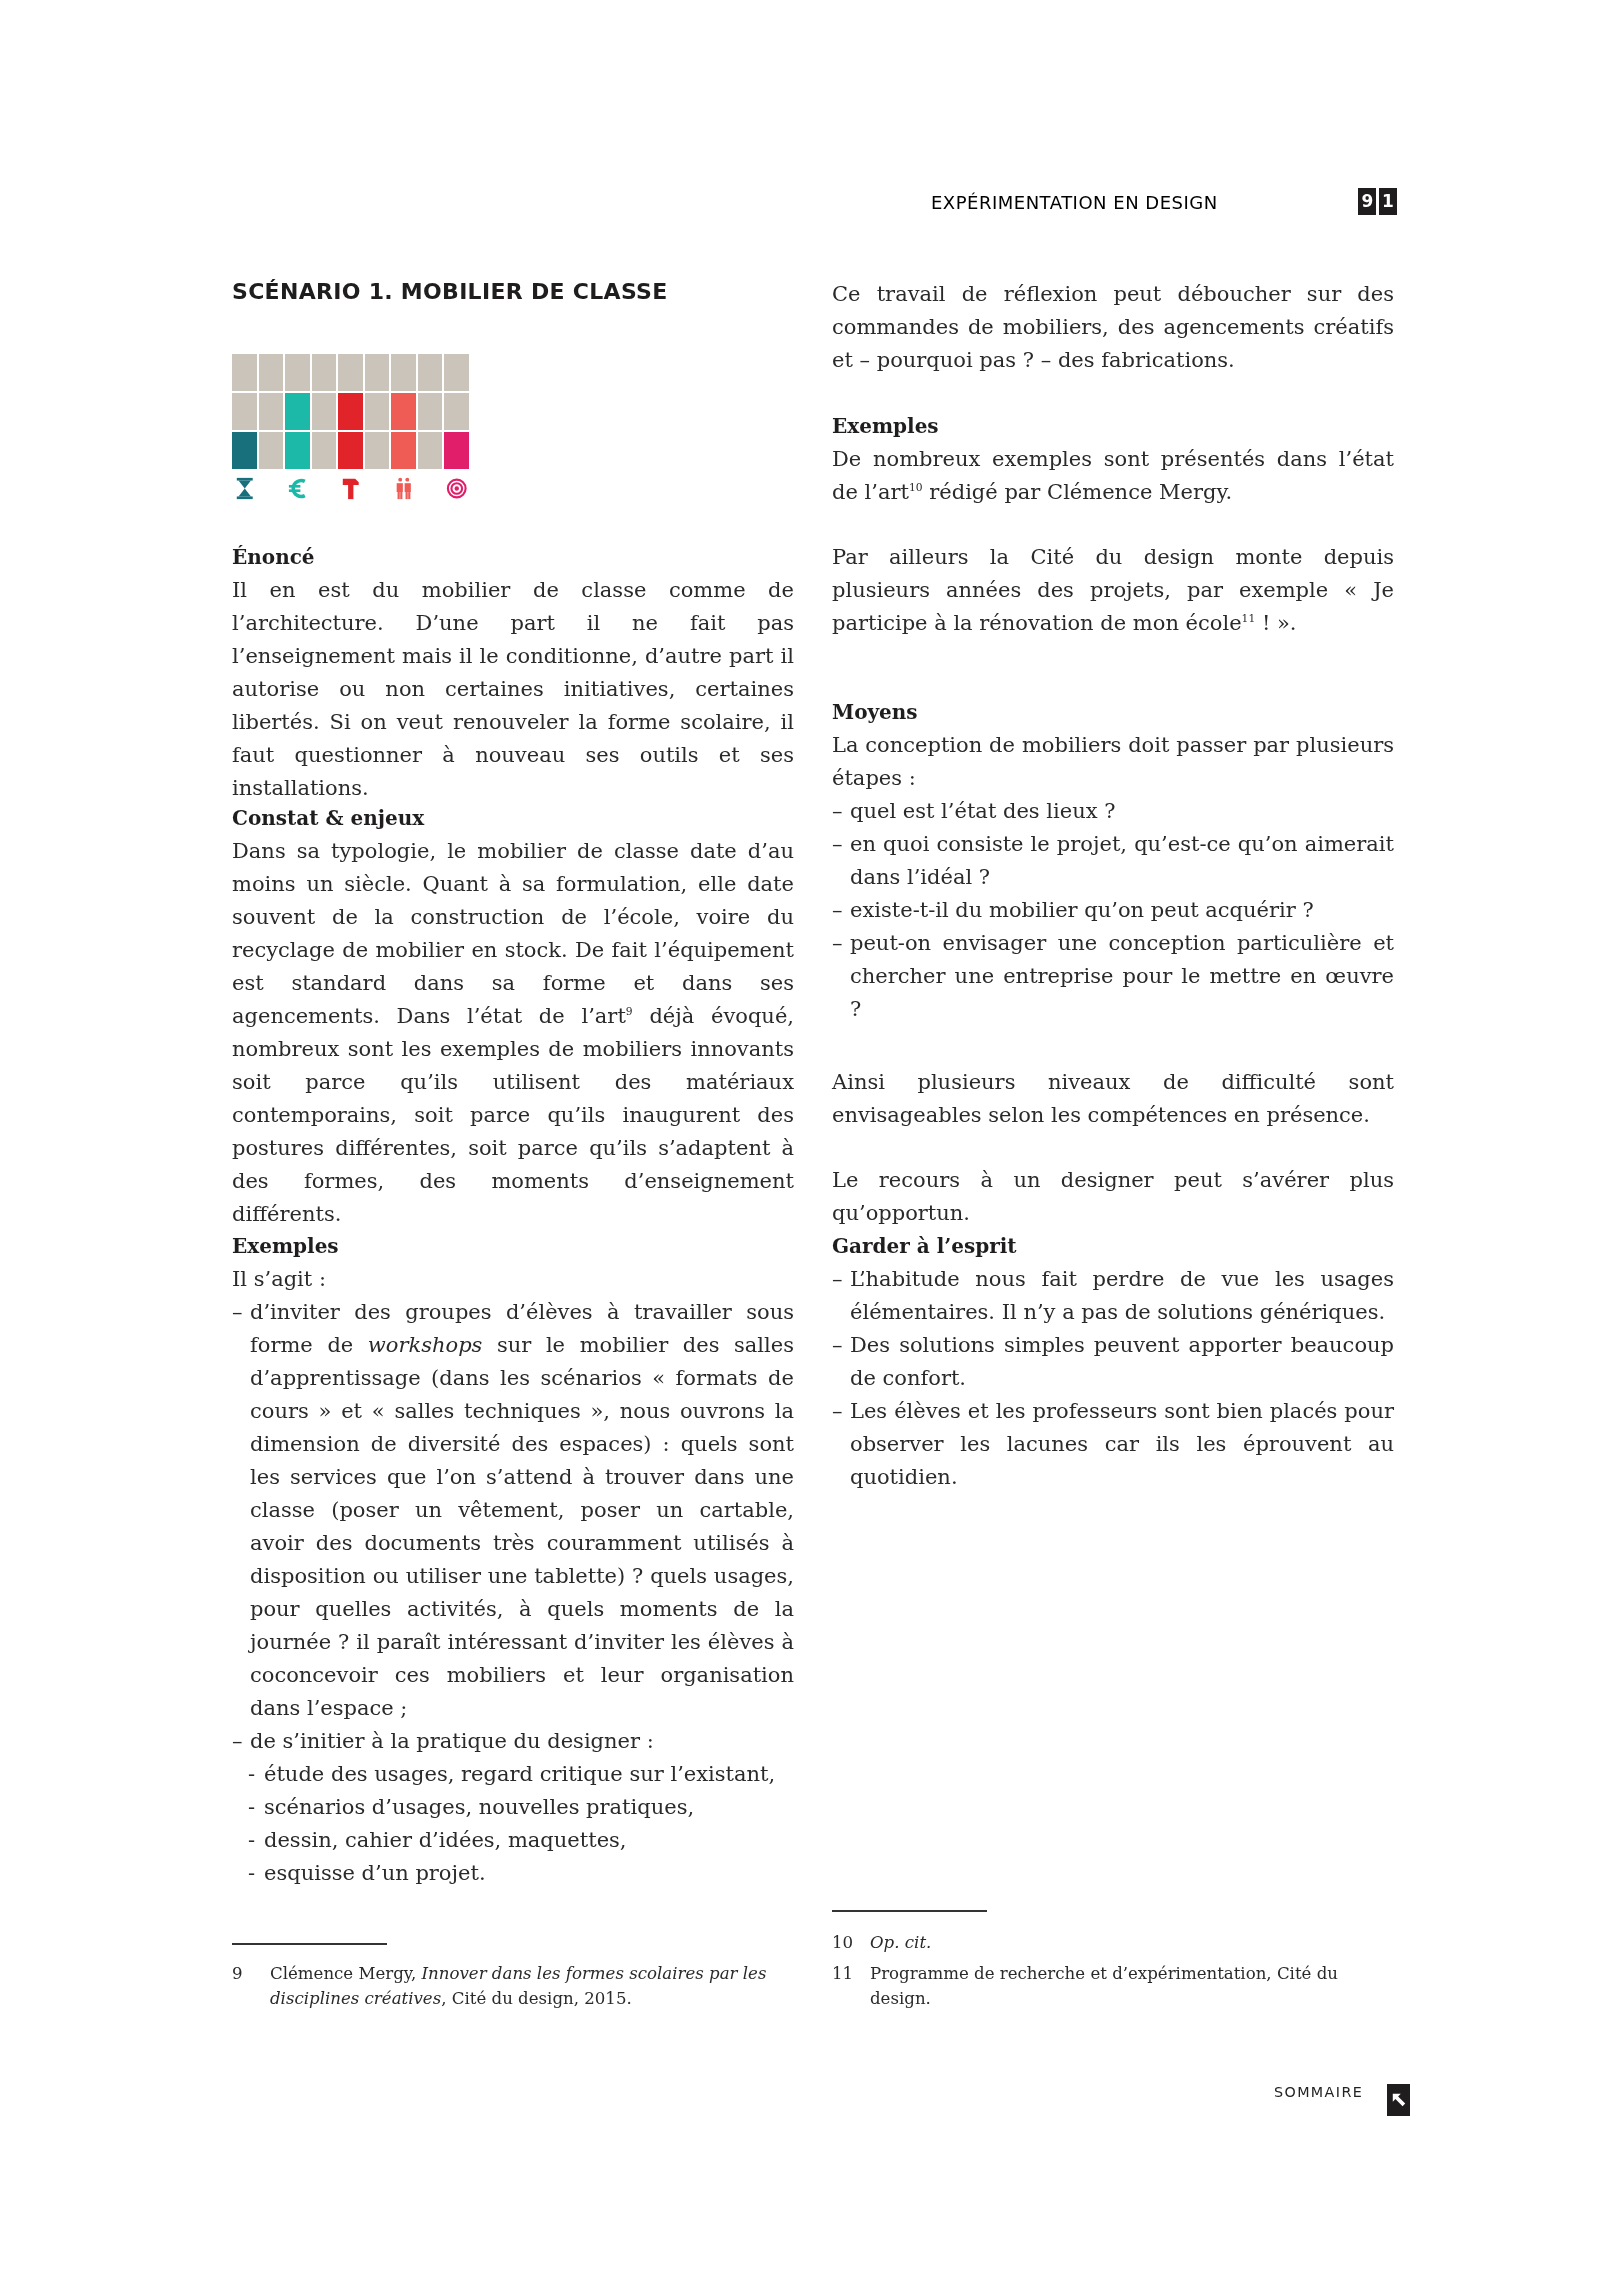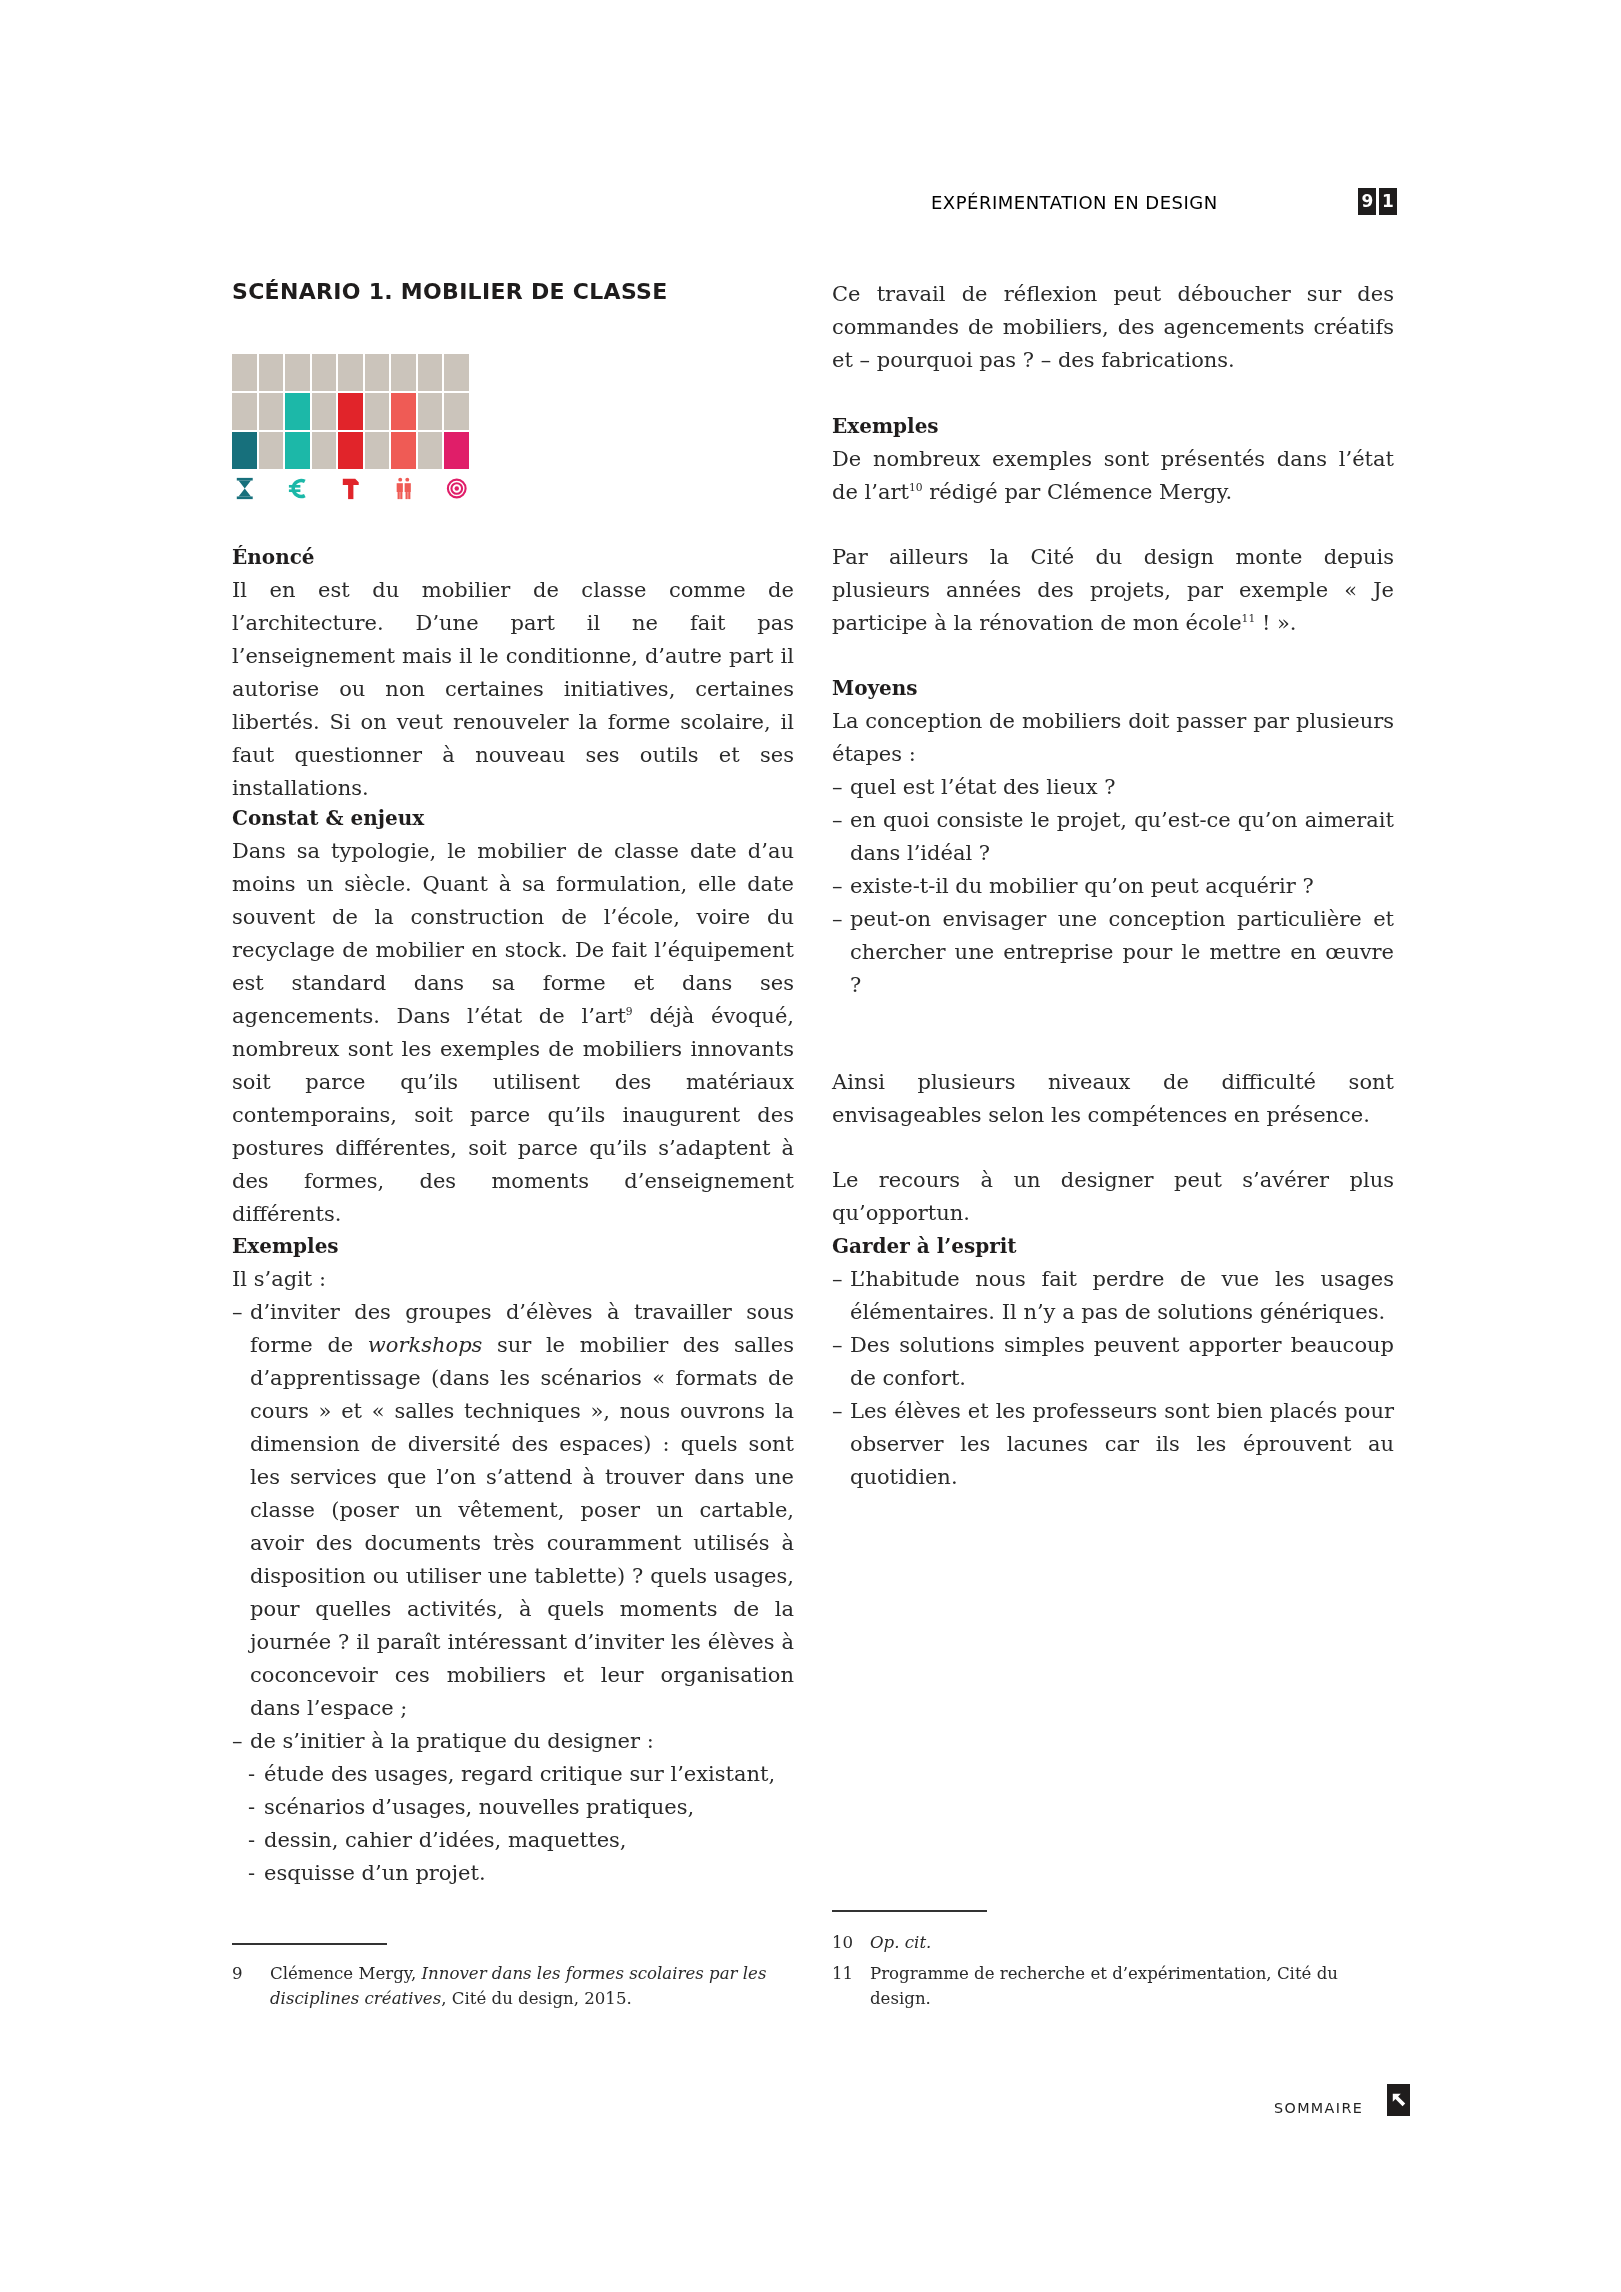--- a/index.html
+++ b/index.html
@@ -40,21 +40,21 @@
   .block li::before { content: "–"; position: absolute; left: 0; top: 0; }
   .block li.sub { padding-left: 32px; }
   .block li.sub::before { content: "-"; left: 16px; }
   sup { font-size: 10.7px; line-height: 0; vertical-align: 8px; }
 
   .fn-rule { position: absolute; height: 1.8px; width: 155px; background: #333; }
   .footnote { position: absolute; font-size: 16.6px; line-height: 25px; width: 537px; }
   .footnote .num { position: absolute; left: 0; top: 0; }
   .footnote .txt { margin-left: 38px; display: block; }
 
-  .sommaire { position: absolute; left: 1274px; top: 2084px; display: flex; align-items: flex-end; gap: 24px; }
+  .sommaire { position: absolute; left: 1274px; top: 2084px; display: flex; align-items: flex-start; gap: 24px; }
   .sommaire .lbl { font-family: "DejaVu Sans", "Liberation Sans", sans-serif; font-size: 14.3px;
     letter-spacing: 1.4px; color: #222; }
   .sommaire .arrow { width: 23px; height: 32px; background: #1f1d1d; display: flex;
     align-items: center; justify-content: center; }
 </style>
 </head>
 <body>
 
 <div class="running-head">
   <span class="title">EXPÉRIMENTATION EN DESIGN</span>
@@ -179,21 +179,21 @@
 
   <div class="block" style="top:410px;">
     <h3>Exemples</h3>
     <p><span>De nombreux exemples sont présentés dans l’état de l’art</span><sup>10</sup><span> rédigé par Clémence Mergy.</span></p>
   </div>
 
   <div class="block" style="top:541px;">
     <p><span>Par ailleurs la Cité du design monte depuis plusieurs années des projets, par exemple « Je participe à la rénovation de mon école</span><sup>11</sup><span> ! ».</span></p>
   </div>
 
-  <div class="block" style="top:672px;">
+  <div class="block" style="top:696px;">
     <h3>Moyens</h3>
     <p>La conception de mobiliers doit passer par plusieurs étapes :</p>
     <ul>
       <li>quel est l’état des lieux ?</li>
       <li>en quoi consiste le projet, qu’est-ce qu’on aimerait dans l’idéal ?</li>
       <li>existe-t-il du mobilier qu’on peut acquérir ?</li>
       <li>peut-on envisager une conception particulière et chercher une entreprise pour le mettre en œuvre ?</li>
     </ul>
   </div>
 

